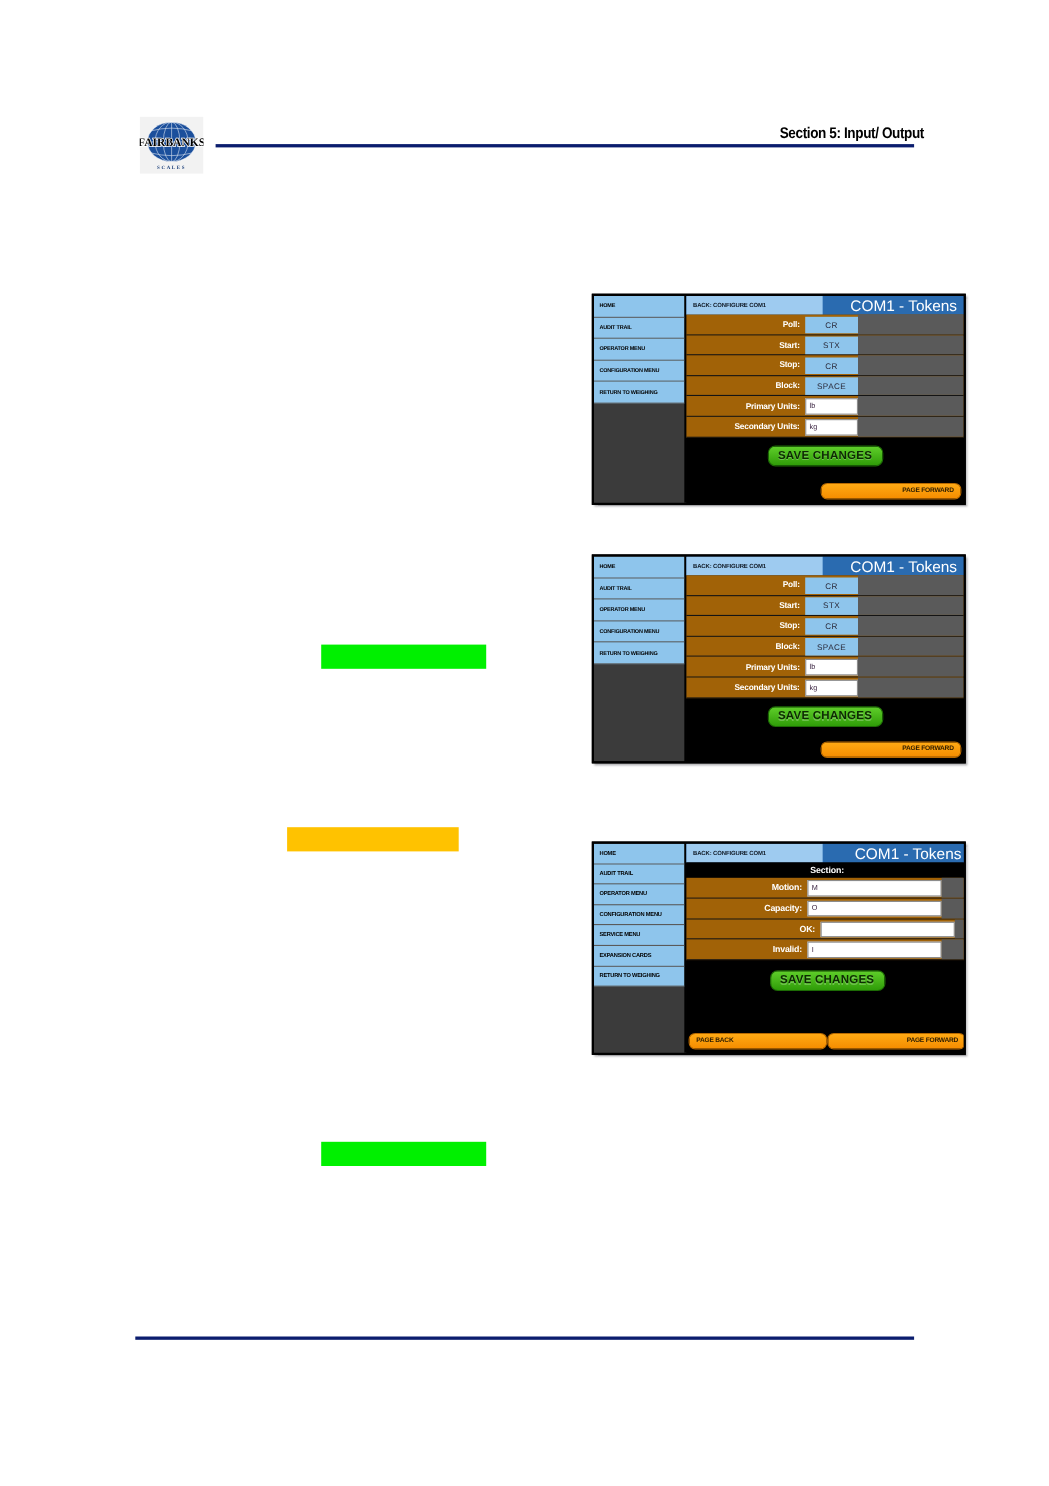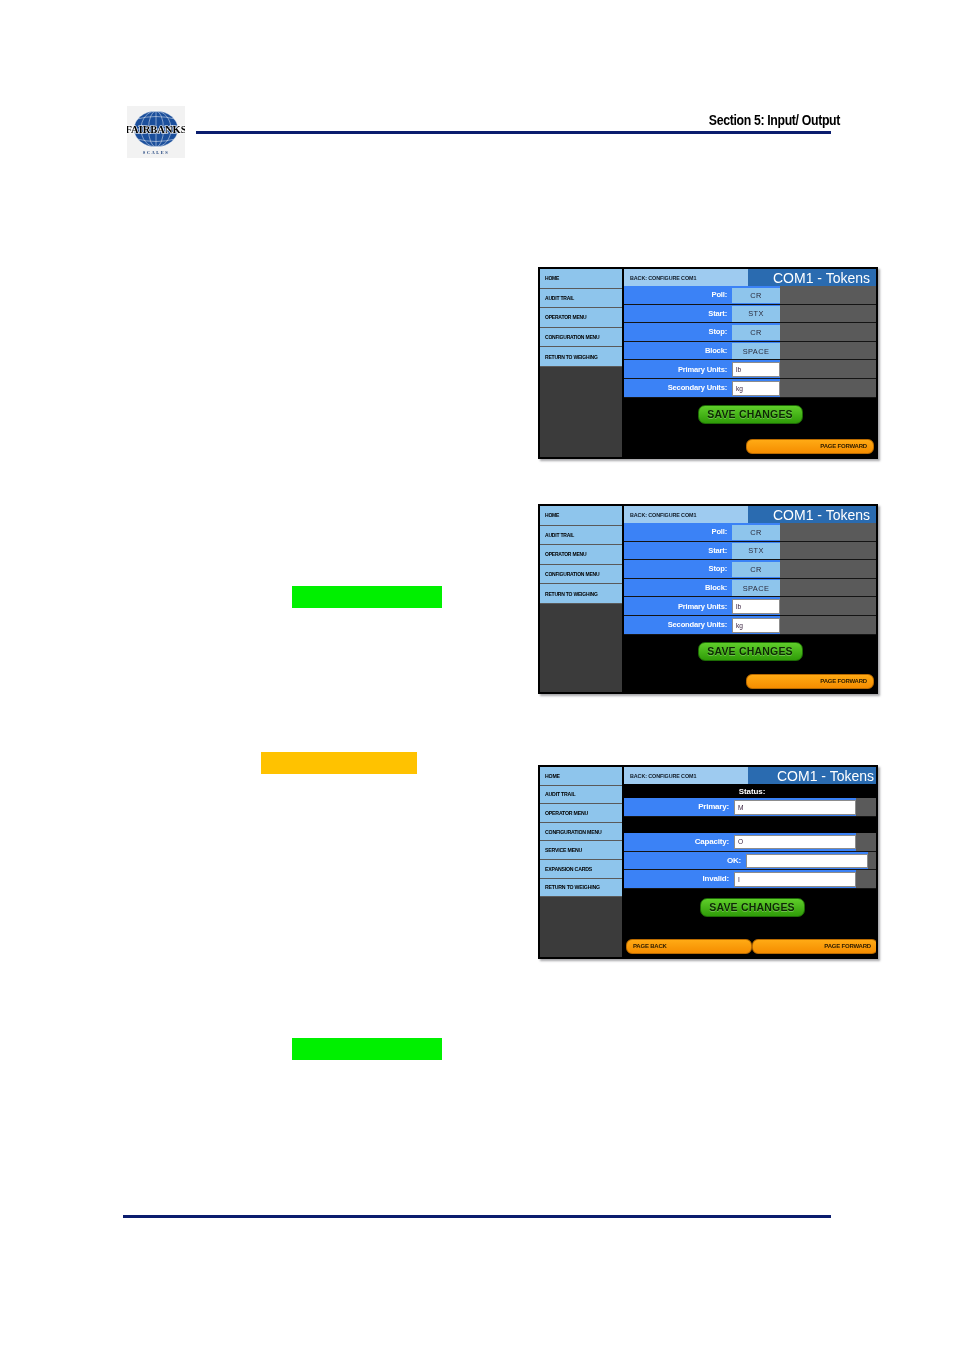--- a/index.html
+++ b/index.html
@@ -144,21 +144,21 @@
     align-items: center;
     justify-content: flex-end;
     padding-right: 6px;
     box-sizing: border-box;
     font-weight: normal;
     white-space: nowrap;
   }
 
   .field-row {
     display: flex;
-    background: #3b82f6;
+    background: #a16207;
     border-bottom: 1px solid #141414;
     box-sizing: border-box;
     align-items: stretch;
   }
   .field-label {
     flex: 0 0 auto;
     color: #ffffff;
     font-weight: bold;
     display: flex;
     align-items: center;
@@ -436,27 +436,27 @@
         <div class="side-item" style="height: 18.6px; font-size: 5.2px;">
           <span>RETURN TO WEIGHING</span>
         </div>
         <div class="side-filler"></div>
       </div>
       <div class="device-main">
         <div class="topbar" style="height: 17px;">
           <div class="topbar-back" style="width: 124px; font-size: 5.4px;">BACK: CONFIGURE COM1</div>
           <div class="topbar-title" style="font-size: 14px;">COM1 - Tokens</div>
         </div>
-        <div class="status-banner" style="height: 14px; font-size: 8px;">Status:</div>
+        <div class="status-banner" style="height: 14px; font-size: 8px;">Section:</div>
         <div class="field-row" style="height: 18.5px;">
-          <div class="field-label" style="width: 110px; font-size: 8px;">Primary:</div>
+          <div class="field-label" style="width: 110px; font-size: 8px;">Motion:</div>
           <div class="field-input" style="width: 122px; height: 14.5px; margin-top: 2px; font-size: 6.6px;">M</div>
           <div class="field-rest"></div>
         </div>
-        <div class="field-row" style="height: 19px; margin-top: 16px;">
+        <div class="field-row" style="height: 19px;">
           <div class="field-label" style="width: 110px; font-size: 8px;">Capacity:</div>
           <div class="field-input" style="width: 122px; height: 14.5px; margin-top: 2px; font-size: 6.6px;">O</div>
           <div class="field-rest"></div>
         </div>
         <div class="field-row" style="height: 18.5px; padding-left: 12px;">
           <div class="field-label" style="width: 110px; font-size: 8px;">OK:</div>
           <div class="field-input" style="width: 122px; height: 14.5px; margin-top: 2px; font-size: 6.6px;"></div>
           <div class="field-rest"></div>
         </div>
         <div class="field-row" style="height: 18.5px;">

